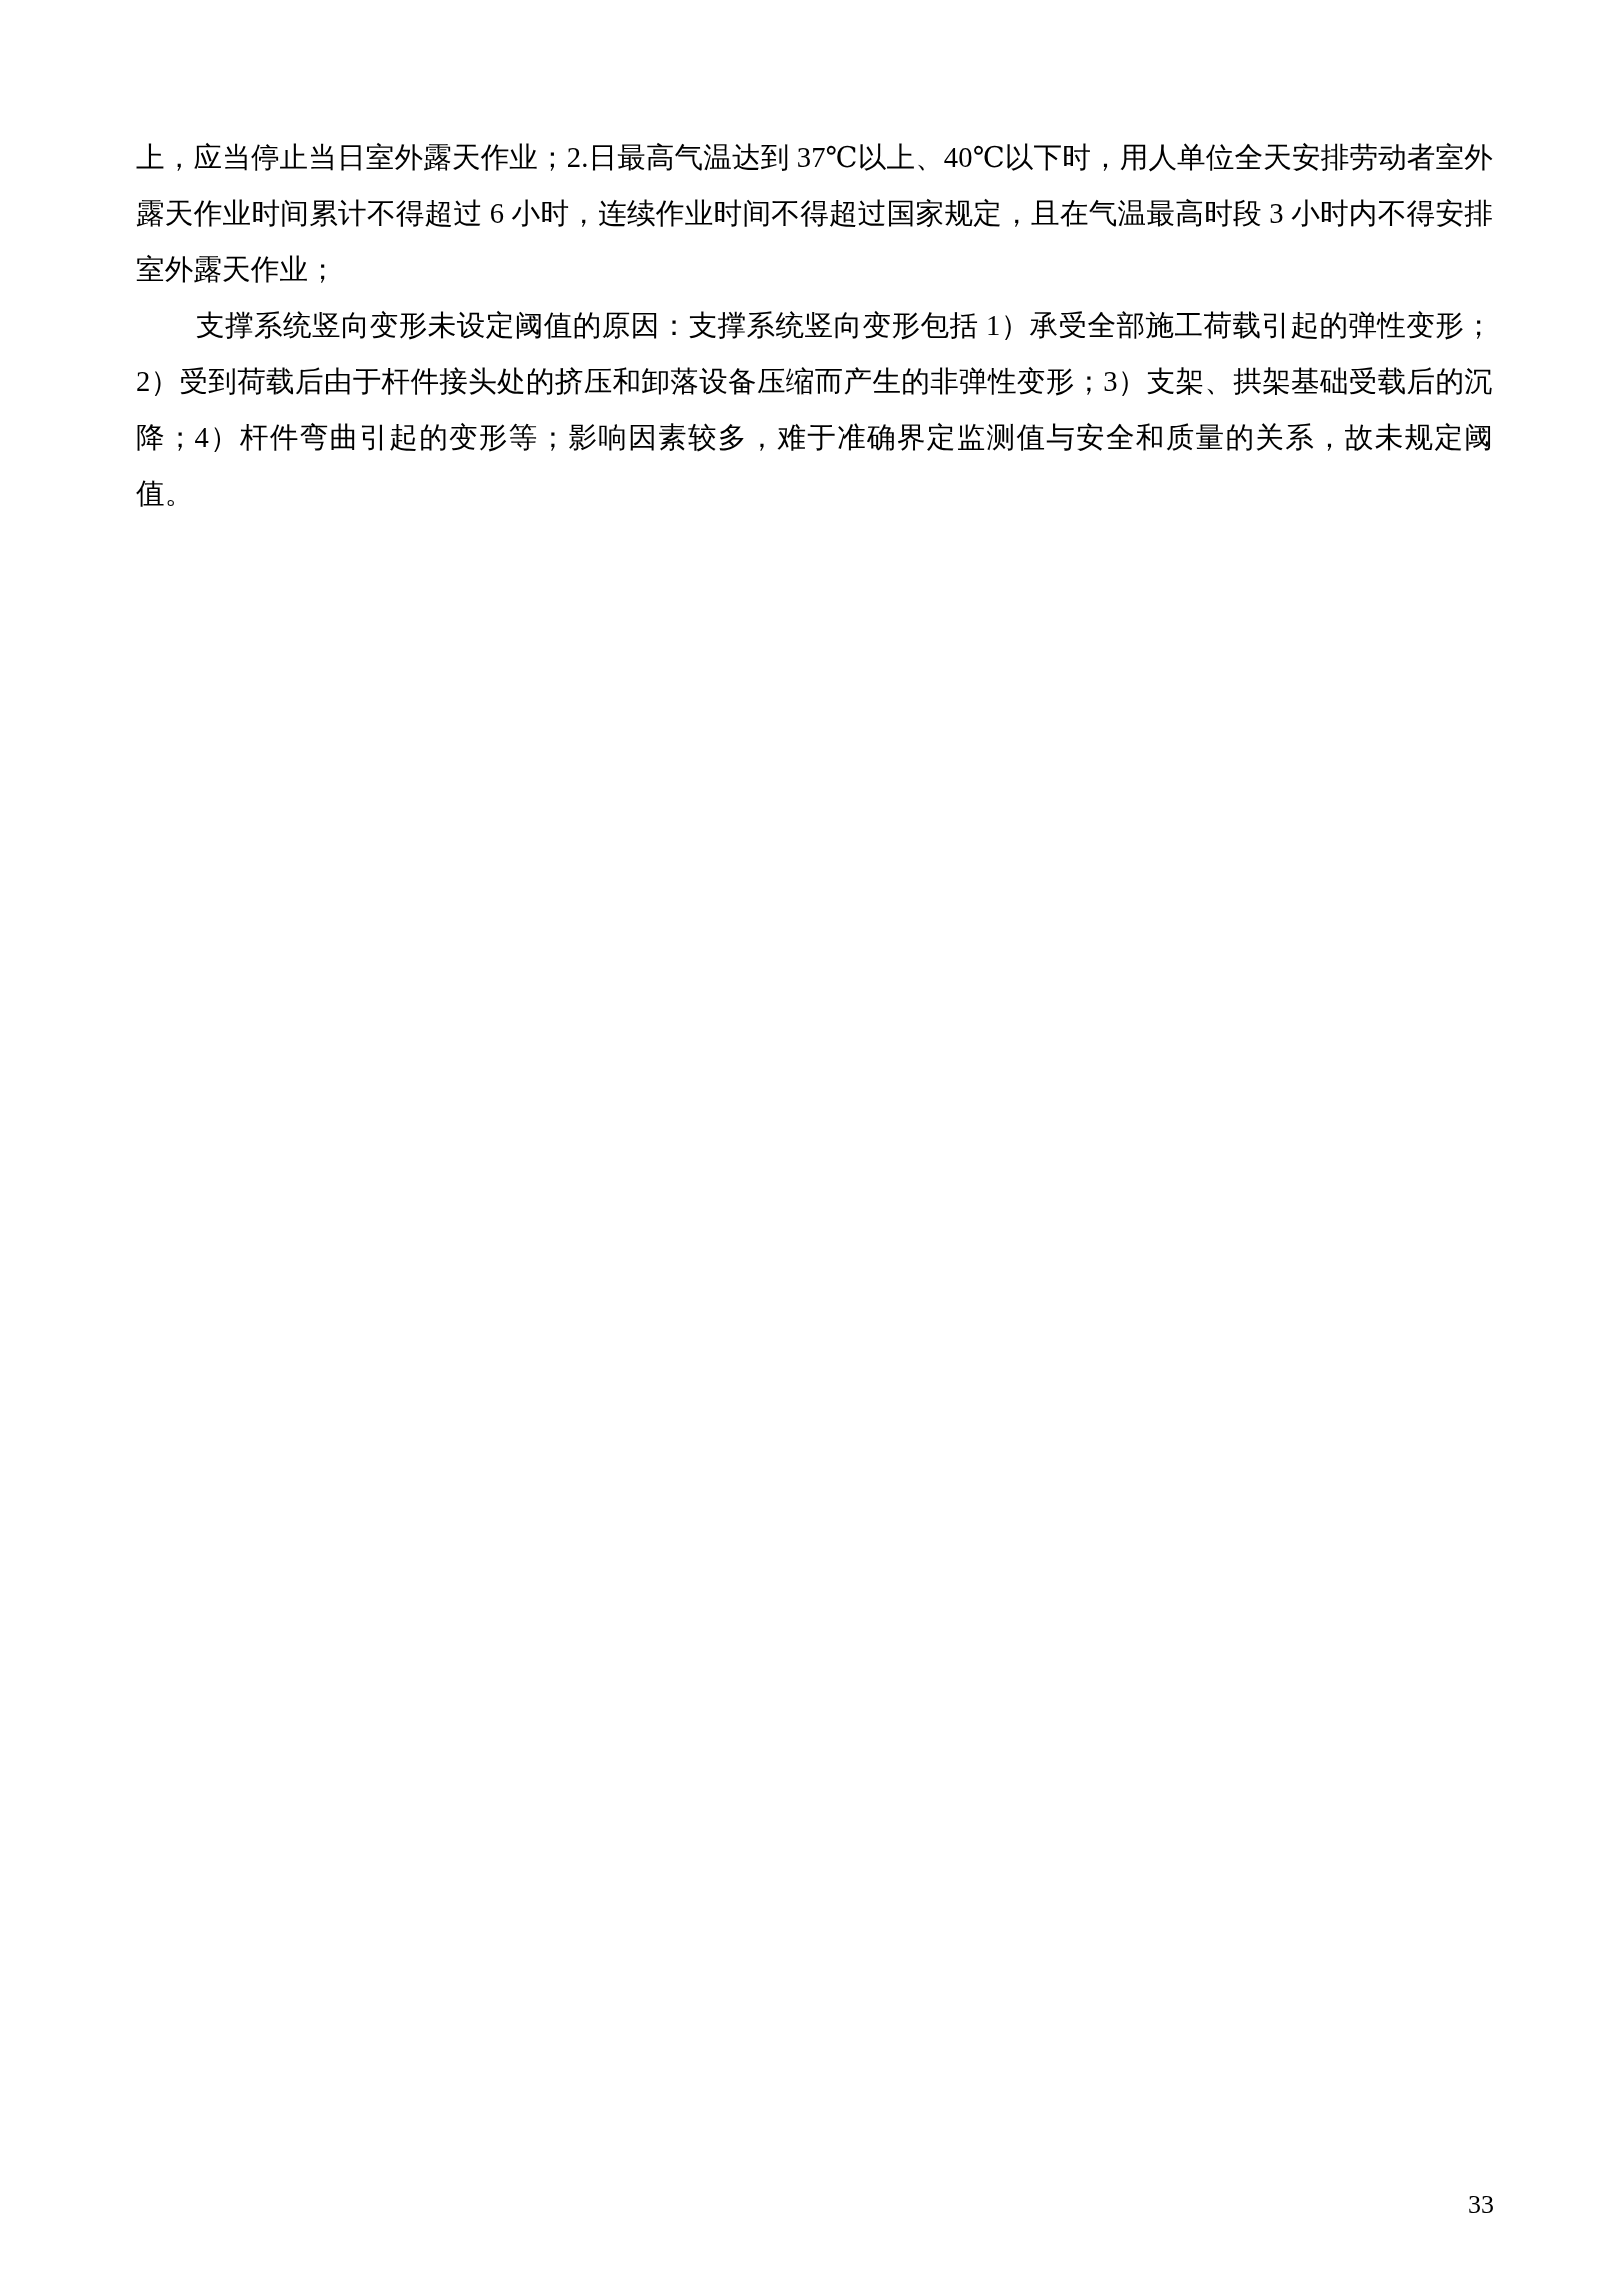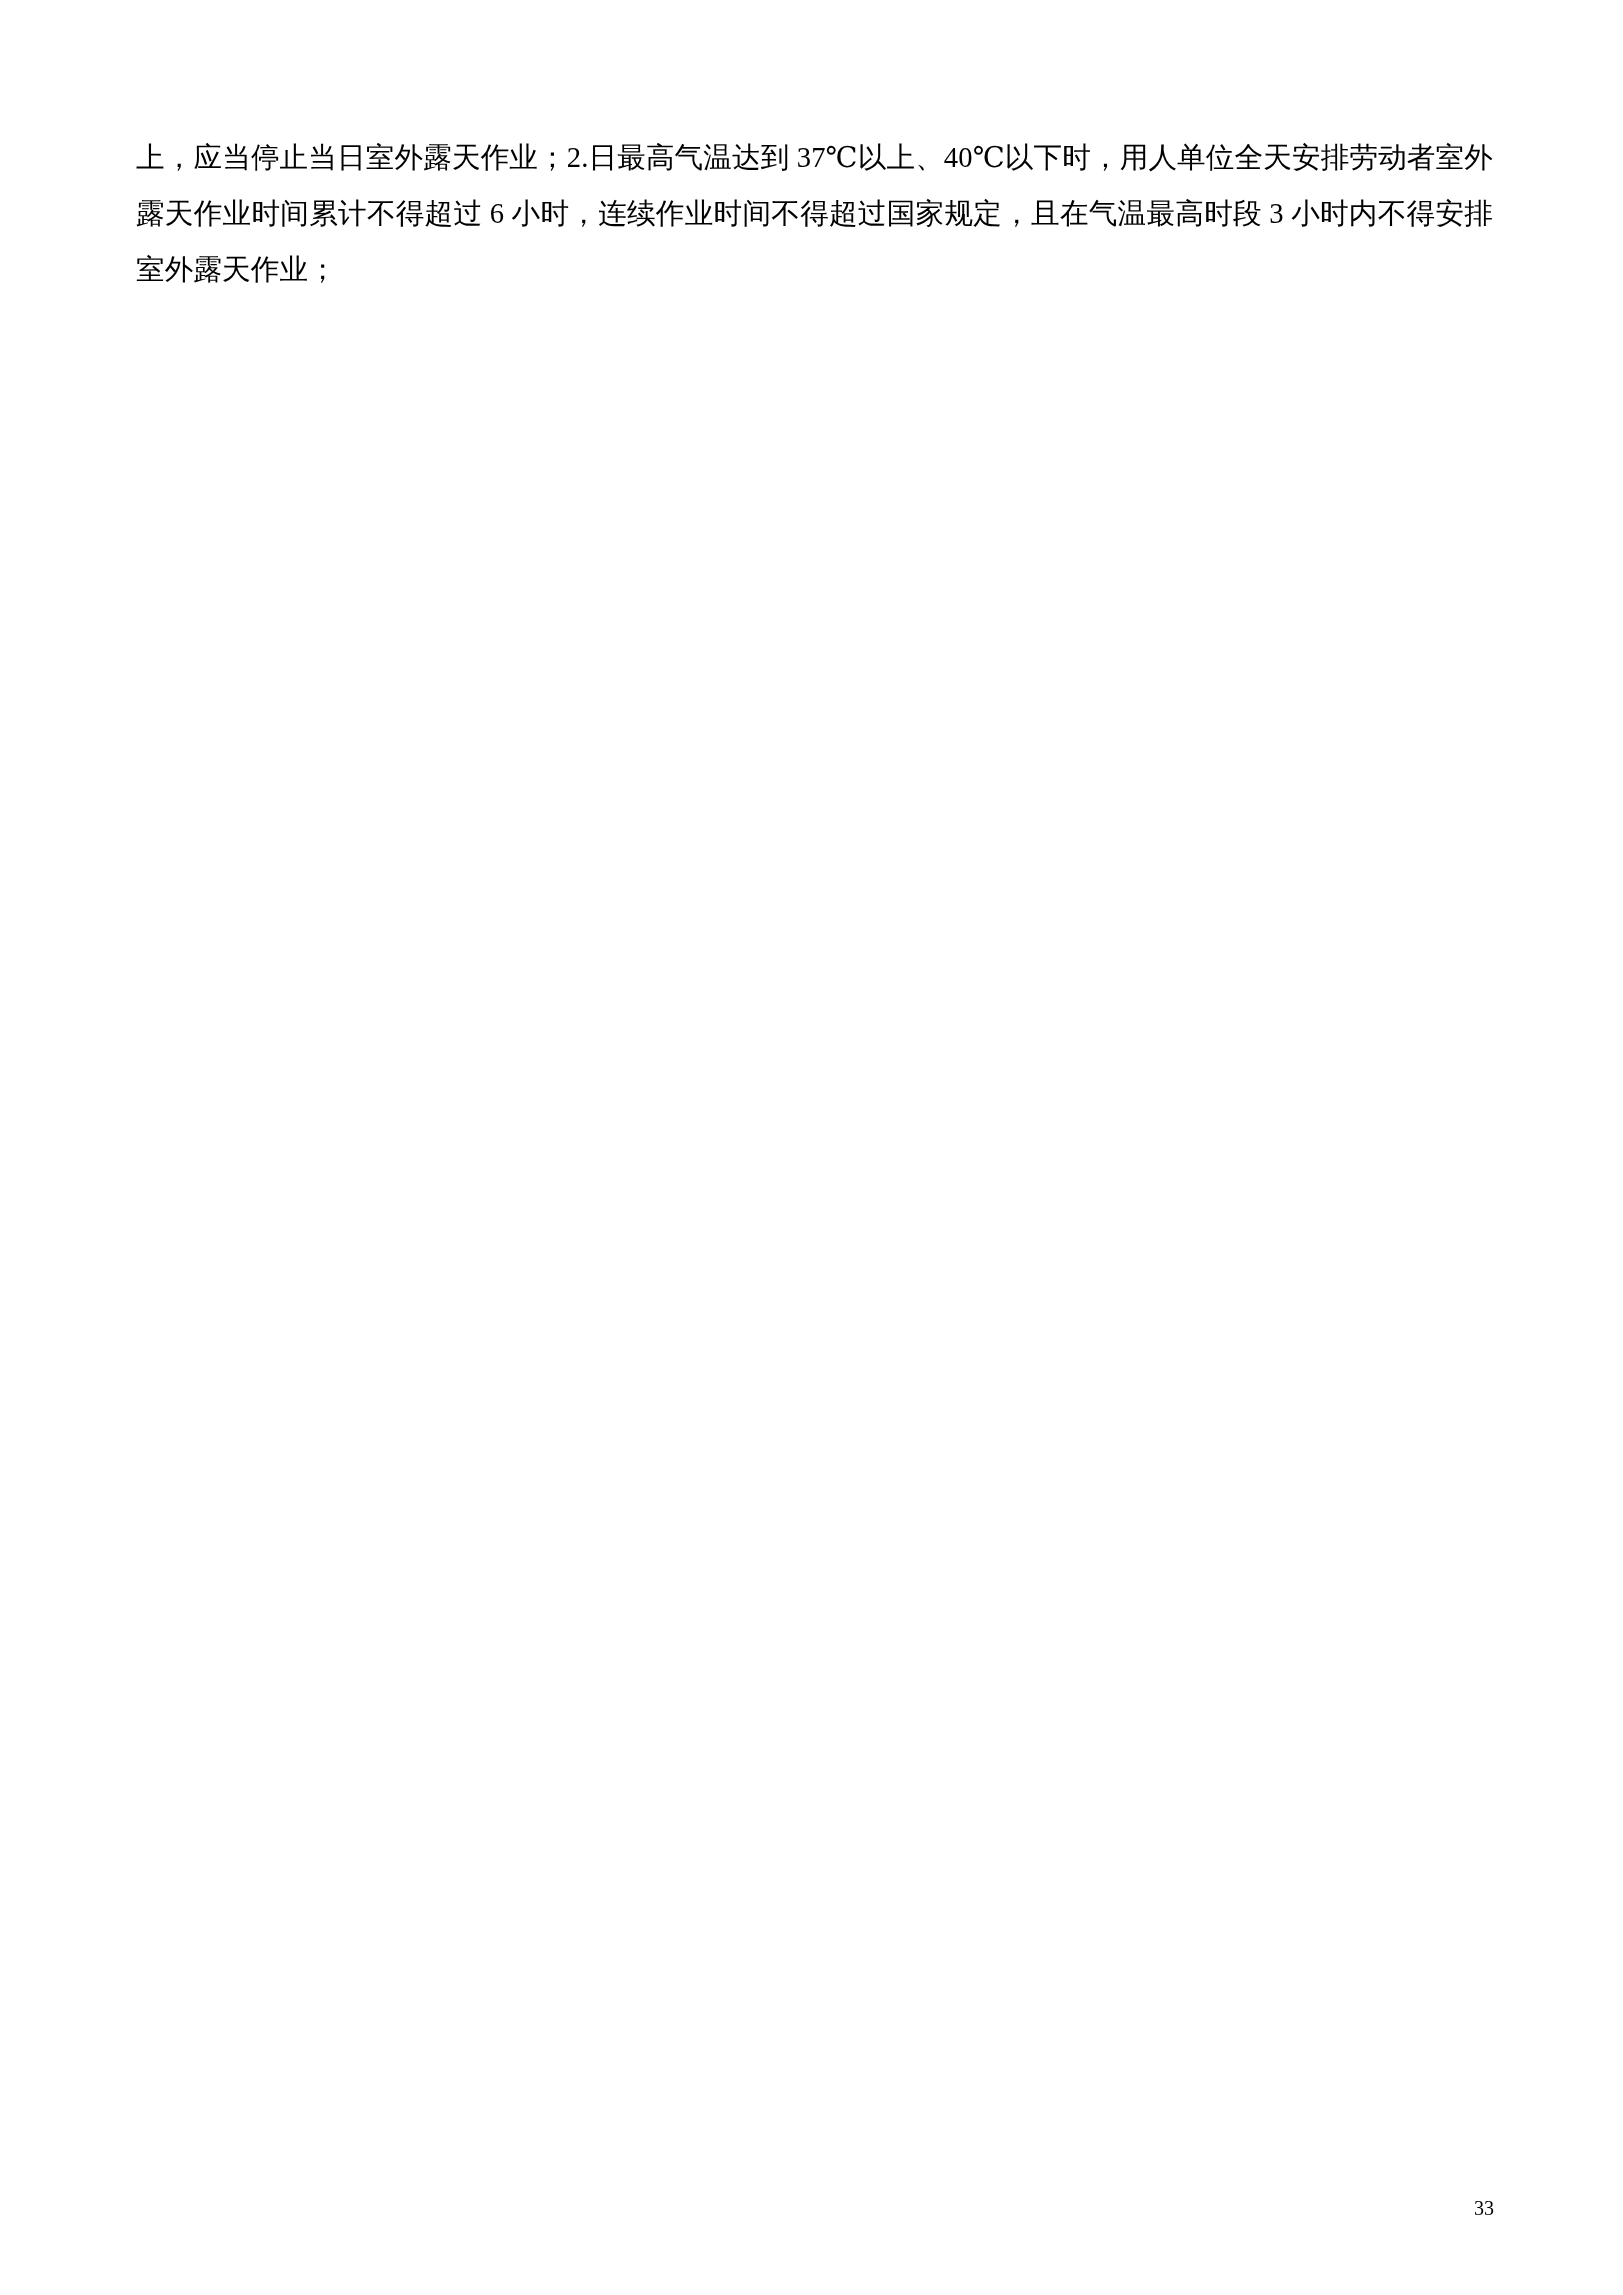--- a/index.html
+++ b/index.html
@@ -30,27 +30,28 @@
     text-justify: inter-ideograph;
     letter-spacing: 0.1px;
   }
   p.indent {
     text-indent: 60px;
   }
   .page-number {
     position: absolute;
     right: 130px;
     bottom: 77px;
-    font-size: 20px;
+    font-size: 26px;
     line-height: 1;
     font-family: "Liberation Serif", "DejaVu Serif", serif;
   }
 </style>
 </head>
 <body>
 
 <div class="page">
   <div class="doc-body">
     <p class="para">上，应当停止当日室外露天作业；2.日最高气温达到 37℃以上、40℃以下时，用人单位全天安排劳动者室外露天作业时间累计不得超过 6 小时，连续作业时间不得超过国家规定，且在气温最高时段 3 小时内不得安排室外露天作业；</p>
+    <p class="para indent">支撑系统竖向变形未设定阈值的原因：支撑系统竖向变形包括 1）承受全部施工荷载引起的弹性变形；2）受到荷载后由于杆件接头处的挤压和卸落设备压缩而产生的非弹性变形；3）支架、拱架基础受载后的沉降；4）杆件弯曲引起的变形等；影响因素较多，难于准确界定监测值与安全和质量的关系，故未规定阈值。</p>
   </div>
   <div class="page-number">33</div>
 </div>
 
 
 </body></html>

